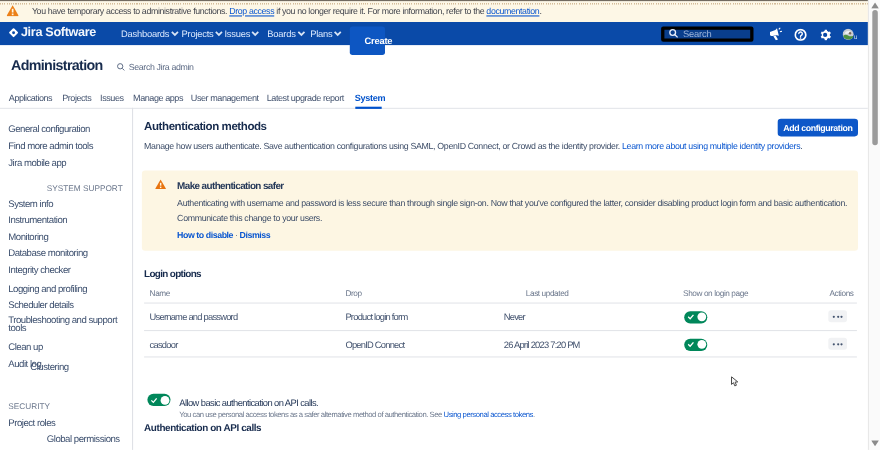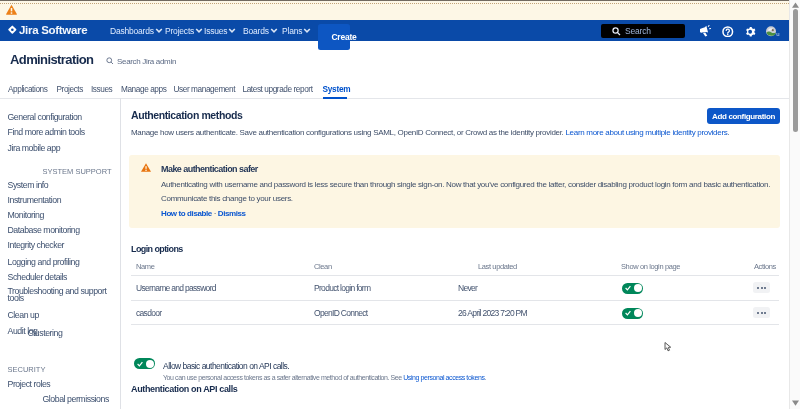--- a/index.html
+++ b/index.html
@@ -11,21 +11,21 @@
 .banner .txt { position:absolute; left:29px; top:4.5px; font-size:8px; letter-spacing:-0.33px; color:#44474f; }
 .banner a { color:#0b57d0; text-decoration:underline; }
 .nav { position:absolute; left:0; top:20px; width:800px; height:21px; background:#0a4aa8; }
 .nav .logo { position:absolute; left:6.5px; top:4px; display:flex; align-items:center; color:#fff; }
 .nav .logotext { font-size:11.5px; font-weight:bold; letter-spacing:-0.3px; margin-left:2px; color:#f2f6fc;}
 .menu { position:absolute; top:0; height:21px; display:flex; align-items:center; color:#deebff; font-size:8.5px; letter-spacing:-0.2px;}
 .menu .chev { margin-left:1px; }
 .createbtn { position:absolute; left:318px; top:3.5px; width:32px; height:26px; background:#0d56c2;
   border-radius:2.5px; color:#fff; font-size:8.5px; font-weight:bold; display:flex; align-items:center; justify-content:center; letter-spacing:-0.2px;padding-left:20px;}
 .searchbox { position:absolute; left:601px; top:4px; width:84px; height:13.5px; background:#093e8c;
-  border:7px solid #000000; border-radius:2px; color:#9db4d9; font-size:8.5px; letter-spacing:-0.2px; display:flex; align-items:center; padding-left:4px;}
+  border:3px solid #000000; border-radius:2px; color:#9db4d9; font-size:8.5px; letter-spacing:-0.2px; display:flex; align-items:center; padding-left:4px;}
 .navicon { position:absolute; top:2px; color:#fff; }
 .admin-title { position:absolute; left:10px; top:52px; font-size:13px; font-weight:bold; letter-spacing:-0.6px; color:#172b4d; }
 .admin-search { position:absolute; left:106px; top:56.5px; font-size:8px; color:#5d6b85; letter-spacing:-0.32px;}
 .tabs { position:absolute; left:0px; top:84.5px; height:14px; display:flex; font-size:8.25px; letter-spacing:-0.42px; color:#42526e; }
 .tabline { position:absolute; left:0; top:98px; width:789px; height:1px; background:#e4e6ea; }
 .sysunderline { position:absolute; top:97px; height:2px; background:#0052cc; }
 .sb-item { position:absolute; left:7.5px; font-size:8.75px; letter-spacing:-0.45px; color:#3c4f6e; }
 .sb-head { position:absolute; left:7.5px; font-size:7.5px; letter-spacing:0px; color:#6b778c; }
 .divider { position:absolute; left:120px; top:98px; width:1px; height:311px; background:#dfe1e6; }
 .h2 { position:absolute; font-weight:bold; color:#172b4d; letter-spacing:-0.4px; }
@@ -47,20 +47,21 @@
 </head>
 <body>
 
 <div class="banner">
     <div style="position:absolute; left:0; top:2px; width:800px; height:1px; background:repeating-linear-gradient(to right,#c2a379 0,#c2a379 1px,transparent 1px,transparent 2px);"></div>
   <svg class="warn" style="left:6px; top:3px;" width="11" height="11" viewBox="0 0 13 12">
       <path d="M6.5 0.5 L12.8 11.3 a0.8 0.8 0 0 1 -0.7 1 L0.9 12.3 a0.8 0.8 0 0 1 -0.7 -1 Z" fill="#ec8018"></path>
       <rect x="5.6" y="4.2" width="1.8" height="4" fill="#fdf7e6"></rect>
       <rect x="5.6" y="9.3" width="1.8" height="1.8" fill="#fdf7e6"></rect>
     </svg>
+  <span class="txt">You have temporary access to administrative functions. <a href="#">Drop access</a> if you no longer require it. For more information, refer to the <a href="#">documentation</a>.</span>
 </div>
 
 <div class="nav">
   <div class="logo">
     <svg width="10.5" height="11" viewBox="0 0 24 24">
         <path fill="#fff" fill-rule="evenodd" d="M10.8 1.5 L3.5 8.8 a2 2 0 0 0 0 2.8 L10.8 18.9 a2 2 0 0 0 2.8 0 L20.9 11.6 a2 2 0 0 0 0-2.8 L13.6 1.5 a2 2 0 0 0-2.8 0 Z M12.2 7.2 a3 3 0 1 1 0 6 a3 3 0 0 1 0-6 Z"></path>
       </svg>
     <span class="logotext">Jira Software</span>
   </div>
   <div class="menu" style="left:110px;">Dashboards <svg class="chev" width="8" height="7" viewBox="0 0 8 7">
@@ -155,21 +156,21 @@
     <rect x="5.7" y="3.8" width="1.7" height="3.4" fill="#fdf6e3"></rect>
     <rect x="5.7" y="8.3" width="1.7" height="1.7" fill="#fdf6e3"></rect>
   </svg>
 <div class="h2" style="left:161px; top:164px; font-size:9px; letter-spacing:-0.55px; color:#253858;">Make authentication safer</div>
 <div class="bodytext" style="position:absolute; left:161px; top:179.5px;">Authenticating with username and password is less secure than through single sign-on. Now that you've configured the latter, consider disabling product login form and basic authentication.</div>
 <div class="bodytext" style="position:absolute; left:161px; top:194px;">Communicate this change to your users.</div>
 <div style="position:absolute; left:161px; top:208.5px; font-size:8px; font-weight:bold; letter-spacing:-0.4px;"><a class="plain" href="#">How to disable</a><span style="color:#42526e; font-weight:normal;">&nbsp;·&nbsp;</span><a class="plain" href="#">Dismiss</a></div>
 
 <div class="h2" style="left:131px; top:244px; font-size:9px; letter-spacing:-0.6px;">Login options</div>
 <div class="th" style="left:136px; top:262px;">Name</div>
-<div class="th" style="left:314px; top:262px;">Clean</div>
+<div class="th" style="left:314px; top:262px;">Drop</div>
 <div class="th" style="left:458px; top:262px;padding-left:20px;">Last updated</div>
 <div class="th" style="left:621px; top:262px;">Show on login page</div>
 <div class="th" style="left:754px; top:262px;">Actions</div>
 <div class="hline" style="left:131px; top:275px; width:648px;"></div>
 <div class="td" style="left:136px; top:283px;">Username and password</div>
 <div class="td" style="left:314px; top:283px;">Product login form</div>
 <div class="td" style="left:458px; top:283px;">Never</div>
 <div class="toggle" style="left:622px; top:282.5px;">
     <svg class="check" viewBox="0 0 10 10">
       <path d="M1 5 L4 8 L9 2" stroke="#fff" stroke-width="2" fill="none"></path>

